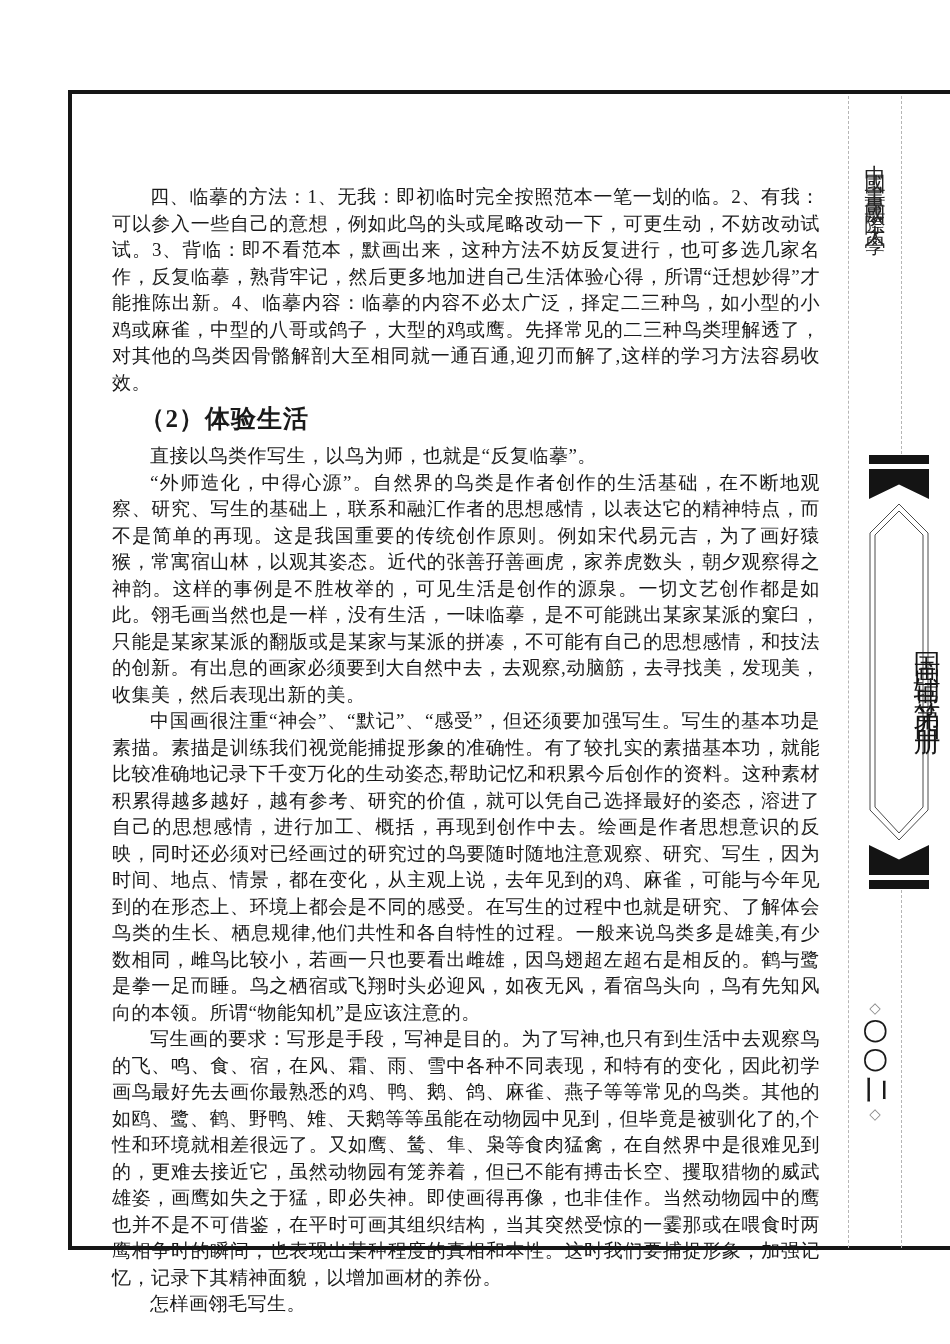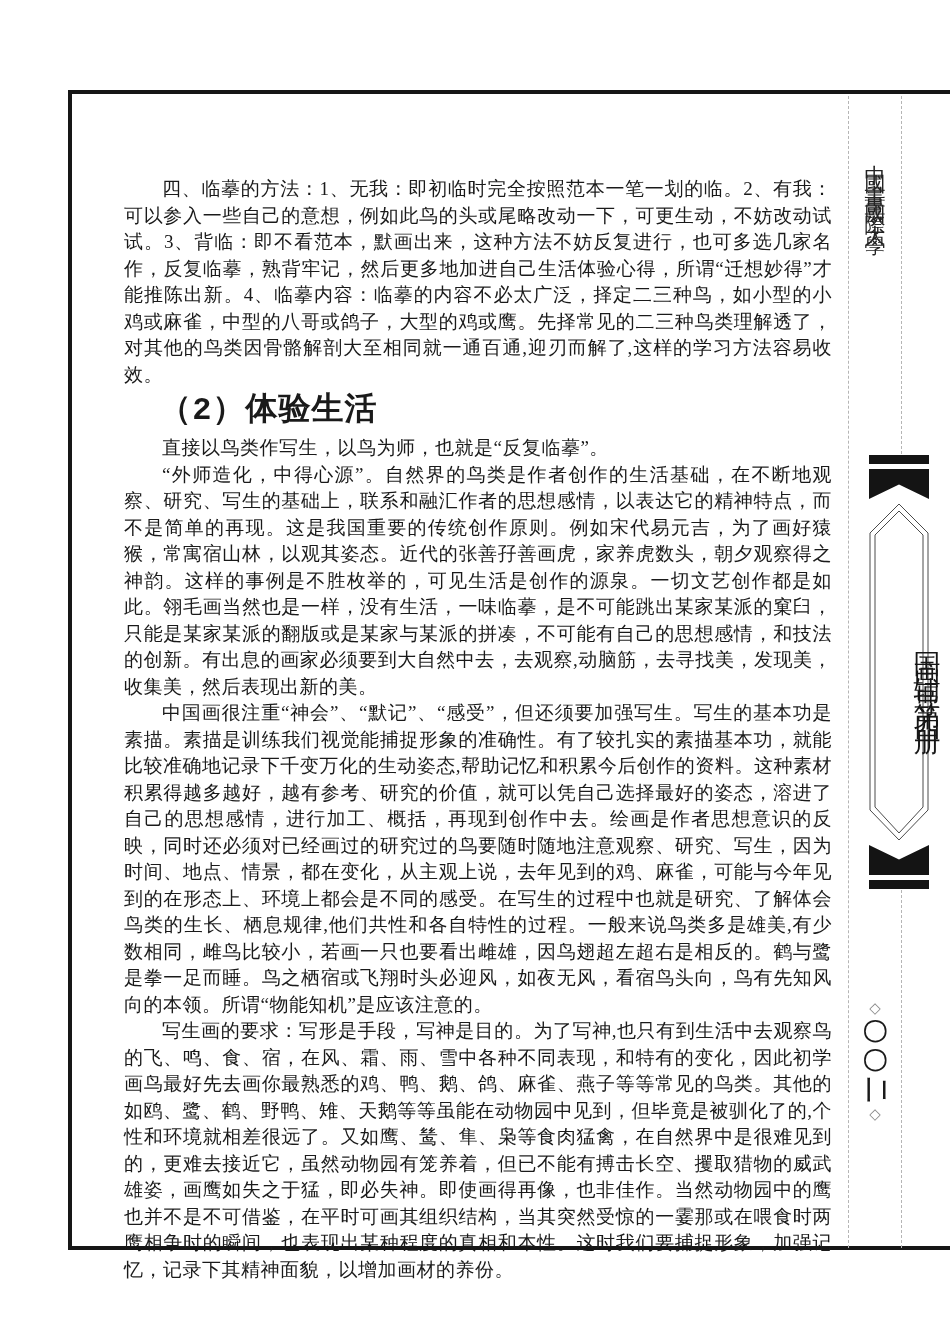--- a/index.html
+++ b/index.html
@@ -15,29 +15,28 @@
     box-sizing:border-box;background:transparent;
   }
   
   .sep{position:absolute;width:0;border-left:1px dashed #b5b5b5;}
   .sep1{left:848px;top:96px;height:1152px;}
   .sep2a{left:901px;top:96px;height:358px;}
   .sep2b{left:901px;top:890px;height:358px;}
 
   
   .main-text{
-    position:absolute;left:112px;top:176px;width:708px;
+    position:absolute;left:112px;top:184px;width:708px;
     font-size:19px;line-height:26.5px;text-align:justify;
     letter-spacing:0.5px;
-    margin-left:12px;
   }
   .main-text p{margin:0;text-indent:2em;}
   .main-text h2{
-    margin:7px 0 8px 0;font-size:32px;line-height:32px;font-weight:bold;
-    font-family:Liberation Mono, monospace;
+    margin:7px 0 8px 0;font-size:25px;line-height:32px;font-weight:bold;
+    font-family:Liberation Serif, serif;
     text-indent:1.1em;letter-spacing:1px;
   }
   .closing-line{text-indent:2em;}
 
   
   .institution{
     position:absolute;left:861px;top:148px;height:240px;
     writing-mode:vertical-rl;text-orientation:upright;
     font-size:21px;letter-spacing:10px;color:#222;
   }
@@ -77,20 +76,21 @@
 <div class="sep sep2a"></div>
 <div class="sep sep2b"></div>
 
 <div class="main-text">
   <p>四、临摹的方法：1、无我：即初临时完全按照范本一笔一划的临。2、有我：可以参入一些自己的意想，例如此鸟的头或尾略改动一下，可更生动，不妨改动试试。3、背临：即不看范本，默画出来，这种方法不妨反复进行，也可多选几家名作，反复临摹，熟背牢记，然后更多地加进自己生活体验心得，所谓“迁想妙得”才能推陈出新。4、临摹内容：临摹的内容不必太广泛，择定二三种鸟，如小型的小鸡或麻雀，中型的八哥或鸽子，大型的鸡或鹰。先择常见的二三种鸟类理解透了，对其他的鸟类因骨骼解剖大至相同就一通百通,迎刃而解了,这样的学习方法容易收效。</p>
   <h2>（2）体验生活</h2>
   <p>直接以鸟类作写生，以鸟为师，也就是“反复临摹”。</p>
   <p>“外师造化，中得心源”。自然界的鸟类是作者创作的生活基础，在不断地观察、研究、写生的基础上，联系和融汇作者的思想感情，以表达它的精神特点，而不是简单的再现。这是我国重要的传统创作原则。例如宋代易元吉，为了画好猿猴，常寓宿山林，以观其姿态。近代的张善孖善画虎，家养虎数头，朝夕观察得之神韵。这样的事例是不胜枚举的，可见生活是创作的源泉。一切文艺创作都是如此。翎毛画当然也是一样，没有生活，一味临摹，是不可能跳出某家某派的窠臼，只能是某家某派的翻版或是某家与某派的拼凑，不可能有自己的思想感情，和技法的创新。有出息的画家必须要到大自然中去，去观察,动脑筋，去寻找美，发现美，收集美，然后表现出新的美。</p>
   <p>中国画很注重“神会”、“默记”、“感受”，但还须要加强写生。写生的基本功是素描。素描是训练我们视觉能捕捉形象的准确性。有了较扎实的素描基本功，就能比较准确地记录下千变万化的生动姿态,帮助记忆和积累今后创作的资料。这种素材积累得越多越好，越有参考、研究的价值，就可以凭自己选择最好的姿态，溶进了自己的思想感情，进行加工、概括，再现到创作中去。绘画是作者思想意识的反映，同时还必须对已经画过的研究过的鸟要随时随地注意观察、研究、写生，因为时间、地点、情景，都在变化，从主观上说，去年见到的鸡、麻雀，可能与今年见到的在形态上、环境上都会是不同的感受。在写生的过程中也就是研究、了解体会鸟类的生长、栖息规律,他们共性和各自特性的过程。一般来说鸟类多是雄美,有少数相同，雌鸟比较小，若画一只也要看出雌雄，因鸟翅超左超右是相反的。鹤与鹭是拳一足而睡。鸟之栖宿或飞翔时头必迎风，如夜无风，看宿鸟头向，鸟有先知风向的本领。所谓“物能知机”是应该注意的。</p>
   <p>写生画的要求：写形是手段，写神是目的。为了写神,也只有到生活中去观察鸟的飞、鸣、食、宿，在风、霜、雨、雪中各种不同表现，和特有的变化，因此初学画鸟最好先去画你最熟悉的鸡、鸭、鹅、鸽、麻雀、燕子等等常见的鸟类。其他的如鸥、鹭、鹤、野鸭、雉、天鹅等等虽能在动物园中见到，但毕竟是被驯化了的,个性和环境就相差很远了。又如鹰、鸶、隼、枭等食肉猛禽，在自然界中是很难见到的，更难去接近它，虽然动物园有笼养着，但已不能有搏击长空、攫取猎物的威武雄姿，画鹰如失之于猛，即必失神。即使画得再像，也非佳作。当然动物园中的鹰也并不是不可借鉴，在平时可画其组织结构，当其突然受惊的一霎那或在喂食时两鹰相争时的瞬间，也表现出某种程度的真相和本性。这时我们要捕捉形象，加强记忆，记录下其精神面貌，以增加画材的养份。</p>
+  <p class="closing-line">怎样画翎毛写生。</p>
 </div>
 
 <div class="institution">中國書畫國際大學</div>
 
 <div class="banner">
   <div class="bar"></div>
   <div class="gap"></div>
   <div class="ribbon-top"></div>
   <div class="hex-wrap">
     <svg width="60" height="338" viewBox="0 0 60 338">

